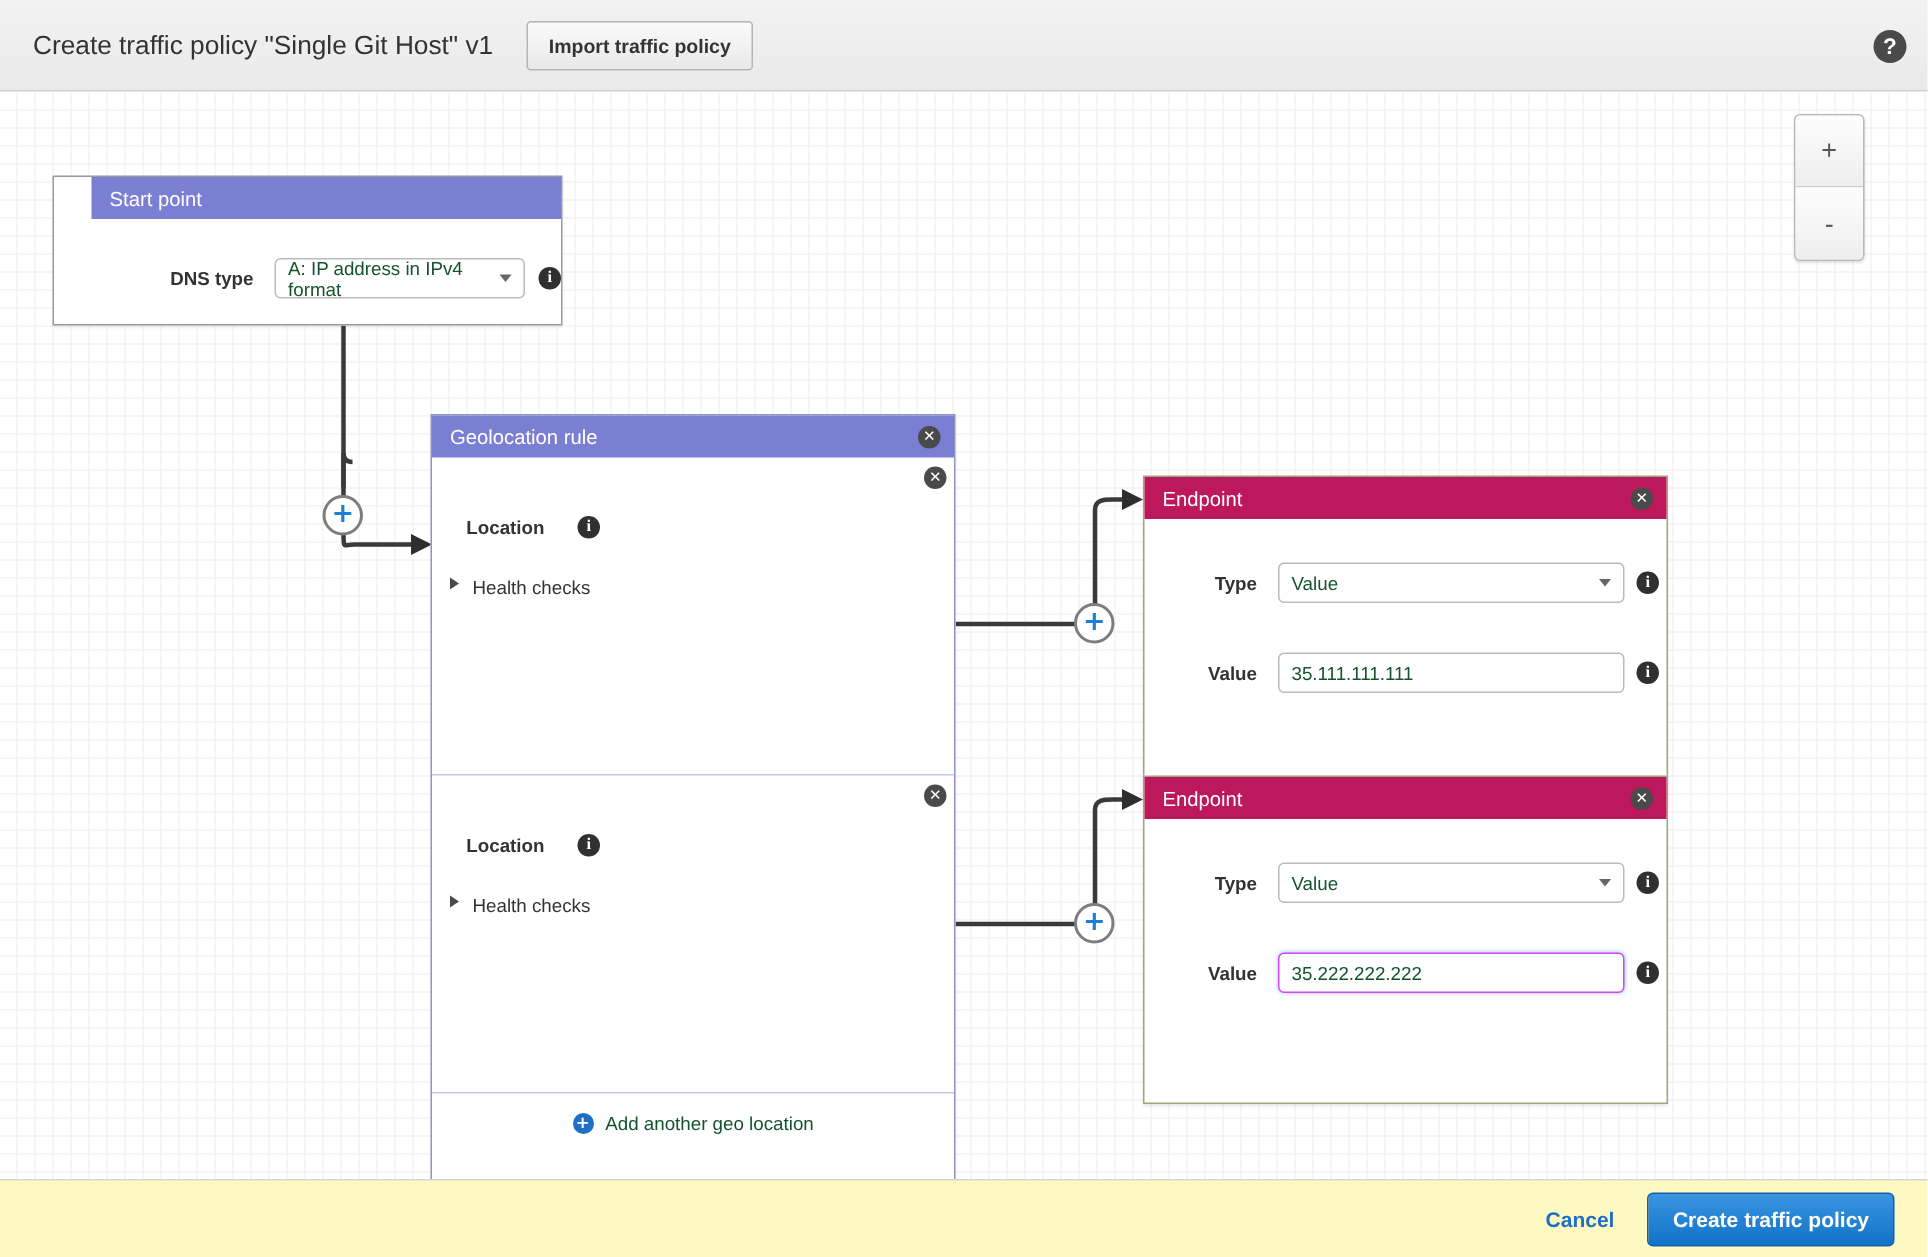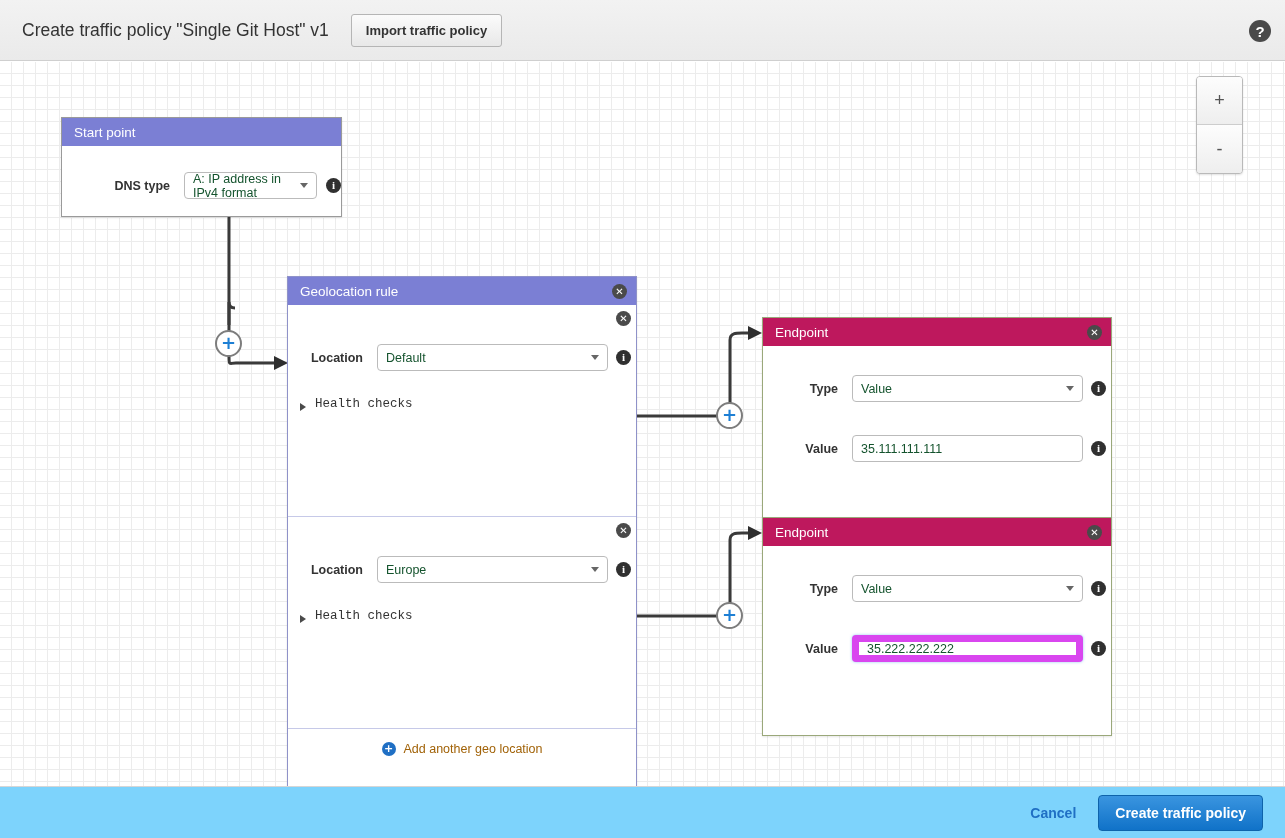--- a/index.html
+++ b/index.html
@@ -157,38 +157,37 @@
     color: #14532d;
     height: 27px;
     display: flex;
     align-items: center;
     padding: 0 8px;
     position: relative;
     cursor: pointer;
   }
   .text-box { cursor: text; }
   .text-box.focused {
-    border: 7px solid #d946ef;
+    border: 1px solid #d946ef;
     box-shadow: 0 0 3px rgba(59,154,225,0.55);
   }
   .caret {
     position: absolute;
     right: 8px;
     width: 0; height: 0;
     border-left: 4px solid transparent;
     border-right: 4px solid transparent;
     border-top: 5px solid #666666;
   }
 
   .health-row {
     display: flex;
-    align-items: flex-end;
+    align-items: flex-start;
     gap: 9px;
     cursor: pointer;
-    font-family: Liberation Mono, monospace;
   }
   .tri {
     width: 0; height: 0;
     border-top: 4.5px solid transparent;
     border-bottom: 4.5px solid transparent;
     border-left: 6px solid #4a4a4a;
   }
   .health-label {
     font-size: 12.5px;
     color: #333333;
@@ -210,21 +209,21 @@
     background: #1f6fc4;
     color: #ffffff;
     font-size: 11px;
     font-weight: bold;
     display: flex; align-items: center; justify-content: center;
     line-height: 1;
     font-family: "DejaVu Sans", sans-serif;
   }
   .add-geo-label {
     font-size: 12.5px;
-    color: #a16207;
+    color: #14532d;
   }
 
   
   .plus-node {
     position: absolute;
     width: 27px; height: 27px;
     border-radius: 50%;
     background: #ffffff;
     border: 2px solid #7d7d7d;
     display: flex; align-items: center; justify-content: center;
@@ -240,21 +239,21 @@
     margin-top: -1px;
   }
 
   #connectors { position: absolute; top: 0; left: 0; pointer-events: none; }
 
   
   #bottom-bar {
     position: absolute;
     bottom: 0; left: 0;
     width: 1285px; height: 52px;
-    background: #7dd3fc;
+    background: #fef9c3;
     border-top: 1px solid #d6d6d6;
     display: flex;
     align-items: center;
     justify-content: flex-end;
     padding-right: 22px;
     gap: 22px;
   }
   #cancel-btn {
     font-size: 14px;
     color: #1f6fc4;
@@ -303,21 +302,21 @@
     <path d="M 730,340 L 730,277 C 730,270 735,270 742,270 L 752,270" stroke="#3a3a3a" stroke-width="3" fill="none" style="display:none"></path>
     <path d="M 730,341 L 730,278 C 730,271 736,271 742,271 L 751,271" stroke="#3a3a3a" stroke-width="3" fill="none"></path>
     <polygon points="748,264 762,271 748,278" fill="#2e2e2e"></polygon>
 
     <path d="M 637,554 L 717,554" stroke="#3a3a3a" stroke-width="3" fill="none"></path>
 
     <path d="M 730,541 L 730,478 C 730,471 736,471 742,471 L 751,471" stroke="#3a3a3a" stroke-width="3" fill="none"></path>
     <polygon points="748,464 762,471 748,478" fill="#2e2e2e"></polygon>
   </svg>
 
-  <div class="node" style="left:61px; top:55px; width:281px; height:100px;">
+  <div class="node" style="left:35px; top:55px; width:340px; height:100px;padding-left:25px;">
     <div class="node-header purple">
       <span>Start point</span>
     </div>
     <div class="field-row" style="padding:26px 0 0 0;">
       <div class="field-label" style="width:108px; margin-right:14px;text-align:right;">DNS type</div>
       <div class="select-box" style="width:224px;">
         <span>A: IP address in IPv4 format</span>
         <span class="caret"></span>
       </div>
       <div class="info-icon" style="margin-left:9px;">i</div>
@@ -331,42 +330,34 @@
   <div class="node" style="left:287px; top:214px; width:350px; height:531px; border-color:#8f92c9;">
     <div class="node-header purple">
       <span>Geolocation rule</span>
       <span class="close-icon in-header">✕</span>
     </div>
 
     <div style="position:relative; height:211px;">
       <span class="close-icon" style="right:5px; top:6px;">✕</span>
       <div class="field-row" style="padding:39px 0 0 0;">
         <div class="field-label" style="width:75px; margin-right:14px;">Location</div>
-        <div class="select-box" style="width:231px;">
-          <span>Default</span>
-          <span class="caret"></span>
-        </div>
         <div class="info-icon" style="margin-left:8px;">i</div>
       </div>
       <div class="health-row" style="margin:26px 0 0 12px;">
         <span class="tri"></span>
         <span class="health-label">Health checks</span>
       </div>
     </div>
 
     <div class="divider"></div>
 
     <div style="position:relative; height:211px;">
       <span class="close-icon" style="right:5px; top:6px;">✕</span>
       <div class="field-row" style="padding:39px 0 0 0;">
         <div class="field-label" style="width:75px; margin-right:14px;">Location</div>
-        <div class="select-box" style="width:231px;">
-          <span>Europe</span>
-          <span class="caret"></span>
-        </div>
         <div class="info-icon" style="margin-left:8px;">i</div>
       </div>
       <div class="health-row" style="margin:26px 0 0 12px;">
         <span class="tri"></span>
         <span class="health-label">Health checks</span>
       </div>
     </div>
 
     <div class="divider"></div>
 

